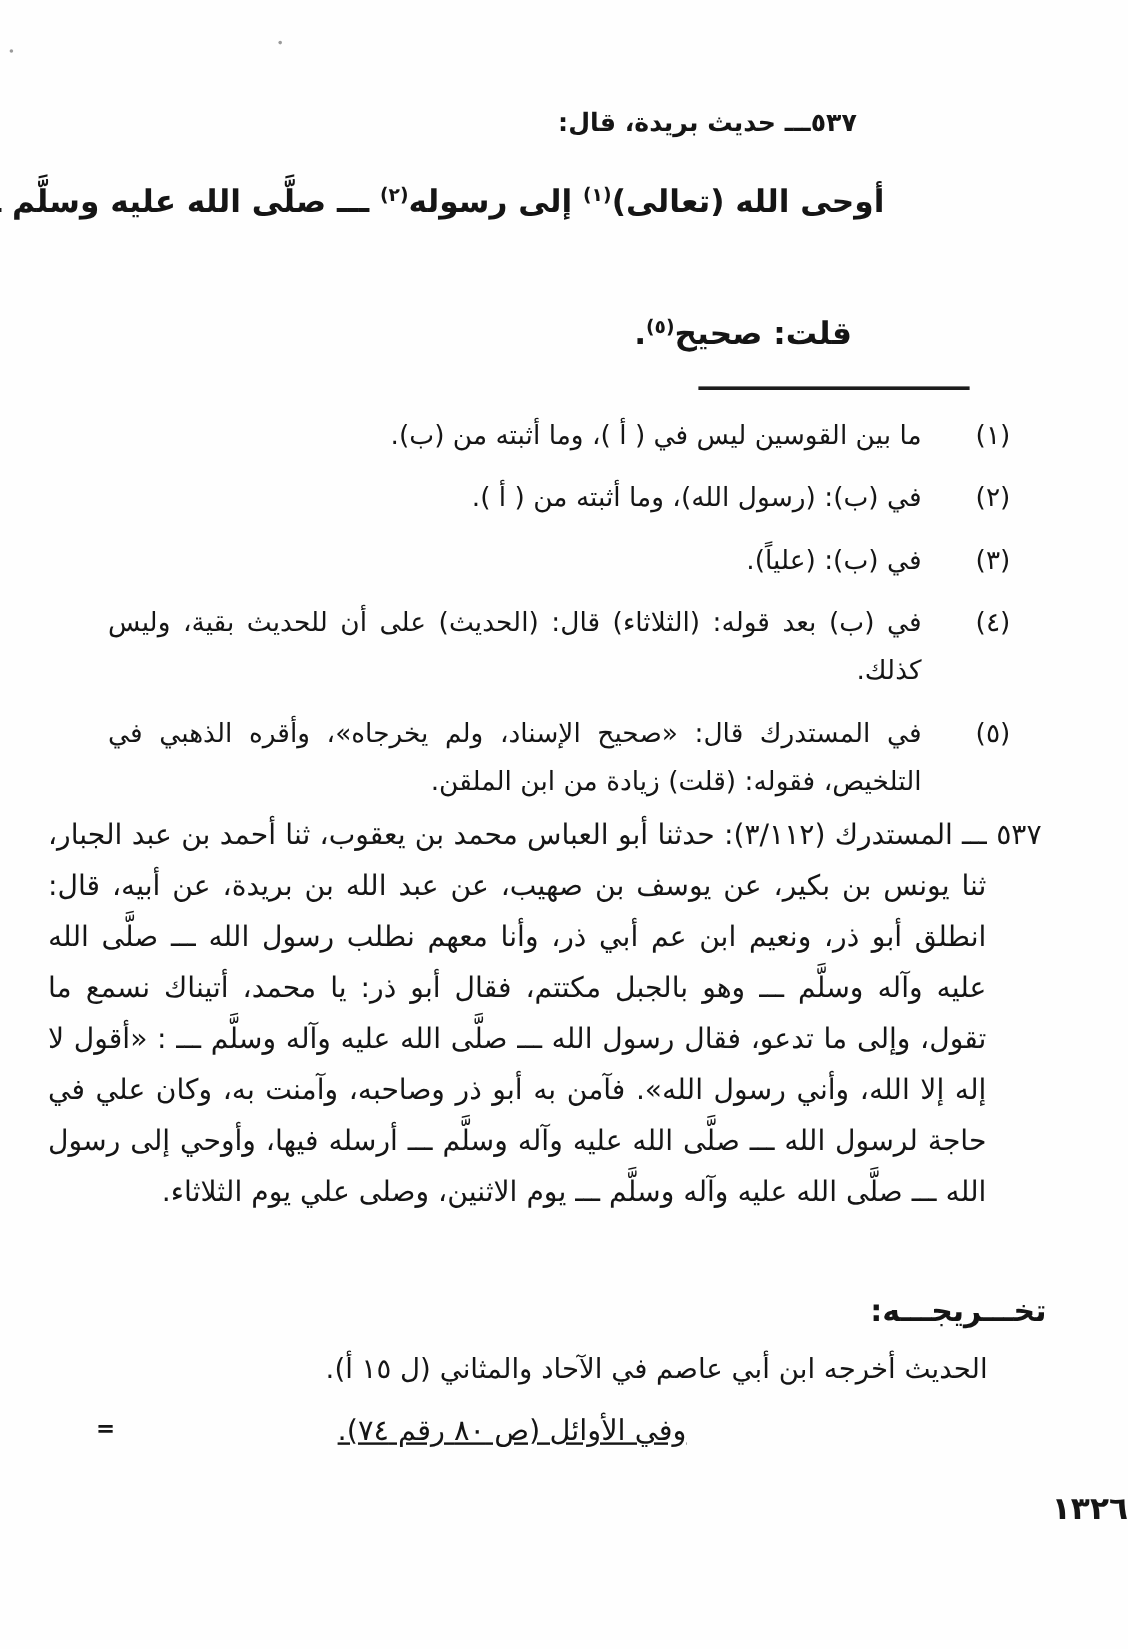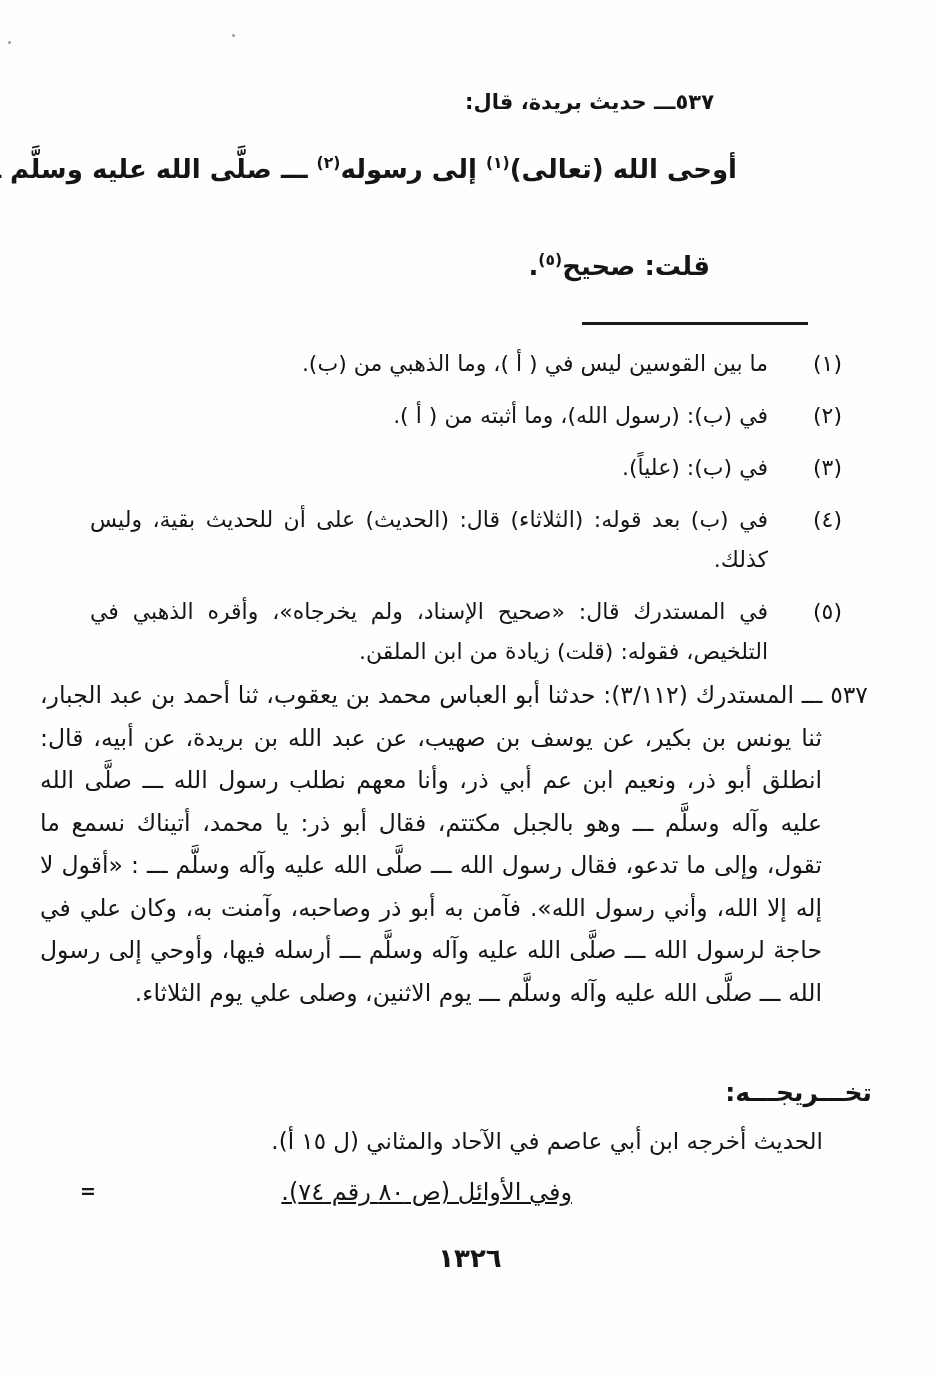--- a/index.html
+++ b/index.html
@@ -15,21 +15,21 @@
     top:90px;right:226px;
     font-size:21px;font-weight:bold;white-space:nowrap;
   }
   
   .matn{
     top:141px;right:203px;width:648px;
     font-size:26px;font-weight:bold;line-height:56px;
   }
   .matn .line{text-align:right;white-space:nowrap;}
   .verdict{
-    top:251px;right:230px;
+    top:264px;right:230px;
     font-size:26px;font-weight:bold;white-space:nowrap;
   }
   sup{font-size:0.60em;vertical-align:super;line-height:0;}
   
   .fn-rule{
     top:322px;right:132px;width:226px;height:0;
     border-top:3px solid #1c1c1c;
   }
   
   .footnotes{
@@ -57,21 +57,21 @@
   }
   .takhrij-line-2{
     top:1178px;right:368px;
     font-size:24px;white-space:nowrap;text-decoration:underline;
   }
   .continuation{
     top:1180px;left:80px;
     font-size:19px;font-weight:bold;direction:ltr;
   }
   .page-number{
-    top:1243px;left:0;width:100%;text-align:center;
+    top:1243px;left:0;width:100%;text-align:right;
     font-size:26px;font-weight:bold;letter-spacing:3px;
   }
   
   .speck{width:3px;height:3px;background:#9a9a9a;border-radius:50%;}
   .speck.s1{top:41px;left:8px;}
   .speck.s2{top:34px;left:232px;}
 </style>
 </head>
 <body>
 
@@ -84,21 +84,21 @@
   <div class="line has-sup">أوحى الله (تعالى)<sup>(١)</sup> إلى رسوله<sup>(٢)</sup> ـــ صلَّى الله عليه وسلَّم ـــ</div>
 </div>
 
 <div class="abs verdict has-sup">قلت: صحيح<sup>(٥)</sup>.</div>
 
 <div class="abs fn-rule"></div>
 
 <div class="abs footnotes">
   <div class="fn-item">
     <div class="fn-num">(١)</div>
-    <div class="fn-text">ما بين القوسين ليس في ( أ )، وما الذهبي من (ب).</div>
+    <div class="fn-text">ما بين القوسين ليس في ( أ )، وما أثبته من (ب).</div>
   </div>
   <div class="fn-item">
     <div class="fn-num">(٢)</div>
     <div class="fn-text">في (ب): (رسول الله)، وما أثبته من ( أ ).</div>
   </div>
   <div class="fn-item">
     <div class="fn-num">(٣)</div>
     <div class="fn-text">في (ب): (علياً).</div>
   </div>
   <div class="fn-item">

